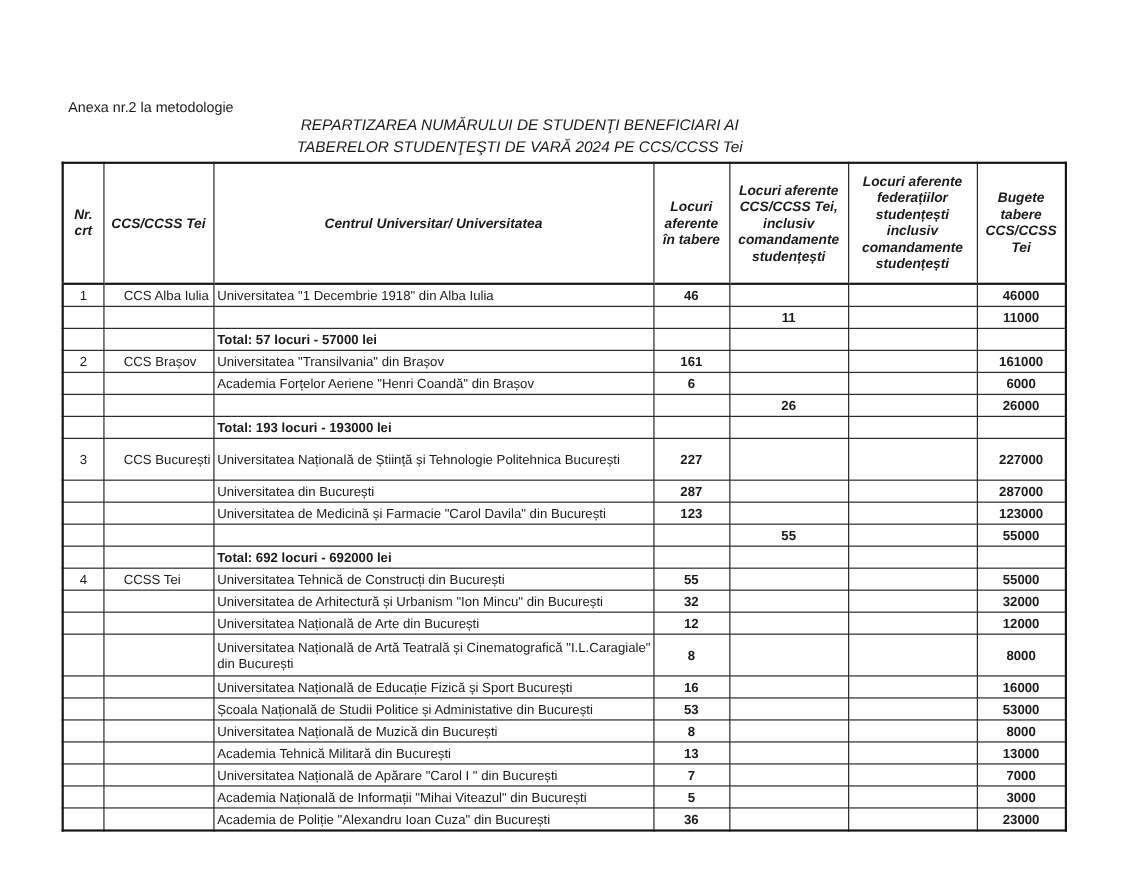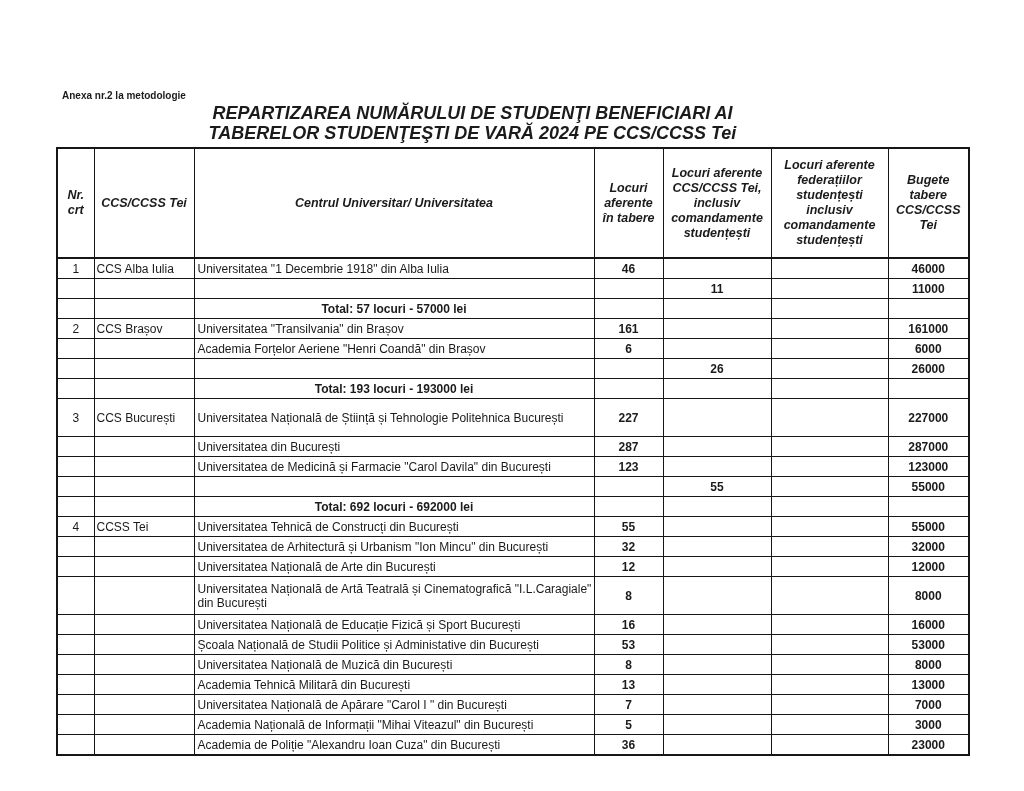--- a/index.html
+++ b/index.html
@@ -6,26 +6,26 @@
   body {
     width: 1024px; height: 791px;
     background: #ffffff;
     color: #1b1b1b;
     font-family: "Liberation Sans", sans-serif;
     position: relative;
     overflow: hidden;
   }
   .annex {
     position: absolute; left: 62px; top: 90px;
-    font-weight: bold; font-size: 10px;
+    font-weight: normal; font-size: 13px;
   }
   .title-block {
     position: absolute; left: 0; top: 103px; width: 945px;
-    text-align: center; font-weight: bold; font-style: italic;
-    font-size: 18px; line-height: 20px;
+    text-align: center; font-weight: normal; font-style: italic;
+    font-size: 14px; line-height: 20px;
   }
   table.alloc {
     position: absolute; left: 56px; top: 147px;
     width: 912px; table-layout: fixed;
     border-collapse: collapse;
     border: 2px solid #161616;
   }
   .alloc th, .alloc td {
     border: 1px solid #161616;
     font-size: 12px;
@@ -36,23 +36,23 @@
     font-weight: bold; font-style: italic;
     font-size: 12.5px; line-height: 15px;
     height: 108px; text-align: center; vertical-align: middle;
     padding: 0 4px;
     border-bottom: 2px solid #161616;
   }
   .alloc tbody td { height: 19px; vertical-align: middle; line-height: 14px; }
   .alloc tbody tr.tall td { height: 37px; }
   td.c-nr, td.c-tabere, td.c-ccs_tei, td.c-fed, td.c-buget { text-align: center; }
   td.c-tabere, td.c-ccs_tei, td.c-fed, td.c-buget { font-weight: bold; }
-  td.c-ccs { padding-left: 2px; }
+  td.c-ccs { padding-left: 18px; }
   td.c-univ { padding-left: 3px; }
-  tr.total td.c-univ { text-align: center; font-weight: bold; padding-right: 3px; }
+  tr.total td.c-univ { text-align: left; font-weight: bold; padding-right: 3px; }
 </style>
 </head>
 <body>
 
 <div class="annex">Anexa nr.2 la metodologie</div>
 
 <div class="title-block">
   <div>REPARTIZAREA NUMĂRULUI DE STUDENŢI BENEFICIARI AI</div>
   <div>TABERELOR STUDENŢEŞTI DE VARĂ 2024 PE CCS/CCSS Tei</div>
 </div>

